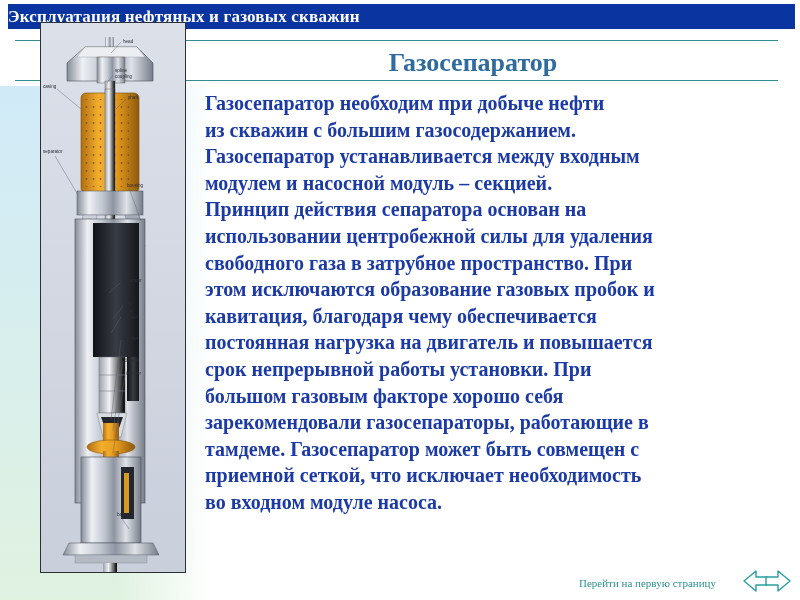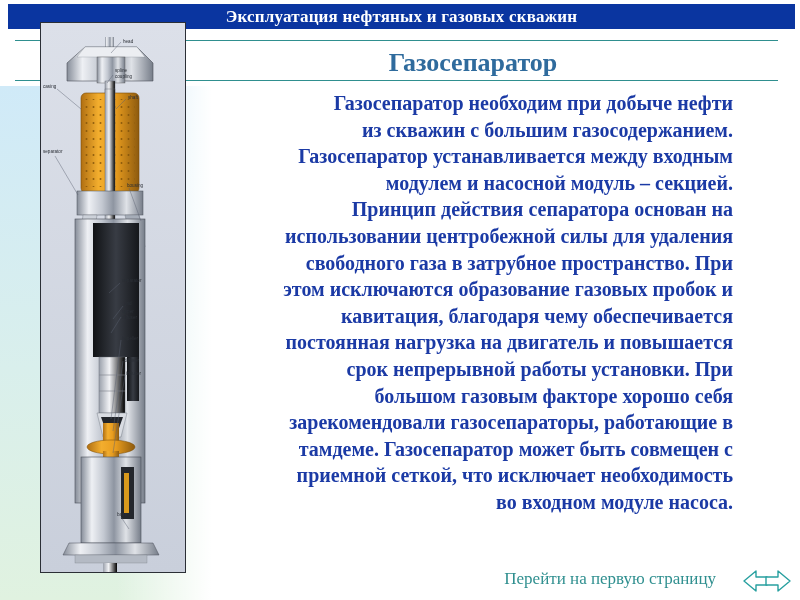--- a/index.html
+++ b/index.html
@@ -13,44 +13,44 @@
     position:absolute;left:0;top:86px;width:212px;height:514px;
     background:linear-gradient(180deg,#d0eaf8 0%,#d9efec 55%,#e0f2e0 100%);
   }
   .bg-band::after{
     content:"";position:absolute;inset:0;
     background:linear-gradient(90deg,rgba(255,255,255,0) 55%,#ffffff 100%);
   }
   
   .banner{
     position:absolute;left:8px;top:4px;right:5px;height:25px;
-    background:#0a35a0;color:#ffffff;text-align:center;
+    background:#0a35a0;color:#ffffff;
     font-weight:bold;font-size:17px;line-height:25px;z-index:2;
     letter-spacing:.2px;
   }
   .rule{position:absolute;left:15px;right:22px;height:0;border-top:1px solid #2f8f8f;z-index:1;}
   .rule-top{top:40px;}
   .rule-title{top:80px;}
   .slide-title{
     position:absolute;left:186px;right:40px;top:48px;height:32px;
     text-align:center;color:#2f6b9d;font-weight:bold;font-size:26px;z-index:2;font-family:Liberation Serif, serif;
   }
   .figure{
     position:absolute;left:40px;top:22px;width:146px;height:551px;
     border:1px solid #2b2f36;box-sizing:border-box;
     background:linear-gradient(180deg,#dde1ea,#cdd3df);z-index:3;
   }
   .body-text{
     position:absolute;left:205px;top:90px;width:528px;
     color:#1b3aa5;font-weight:bold;font-size:20px;line-height:26.6px;
-    white-space:pre-line;z-index:2;text-align:right;
+    white-space:pre-line;z-index:2;
   }
   .footer-link{
     position:absolute;right:84px;bottom:11px;
-    color:#2f8f8f;font-size:17px;cursor:pointer;z-index:2;
+    color:#2f8f8f;font-size:11px;cursor:pointer;z-index:2;
   }
   .nav{position:absolute;right:6px;bottom:4px;width:54px;height:30px;z-index:2;}
   .fig-label{font-family:"Liberation Sans","DejaVu Sans",sans-serif;font-size:4.6px;fill:#2b2f36;}
   .leader{stroke:#596070;stroke-width:0.45;fill:none;}
 </style>
 </head>
 <body>
 
 <div class="bg-band"></div>
 

